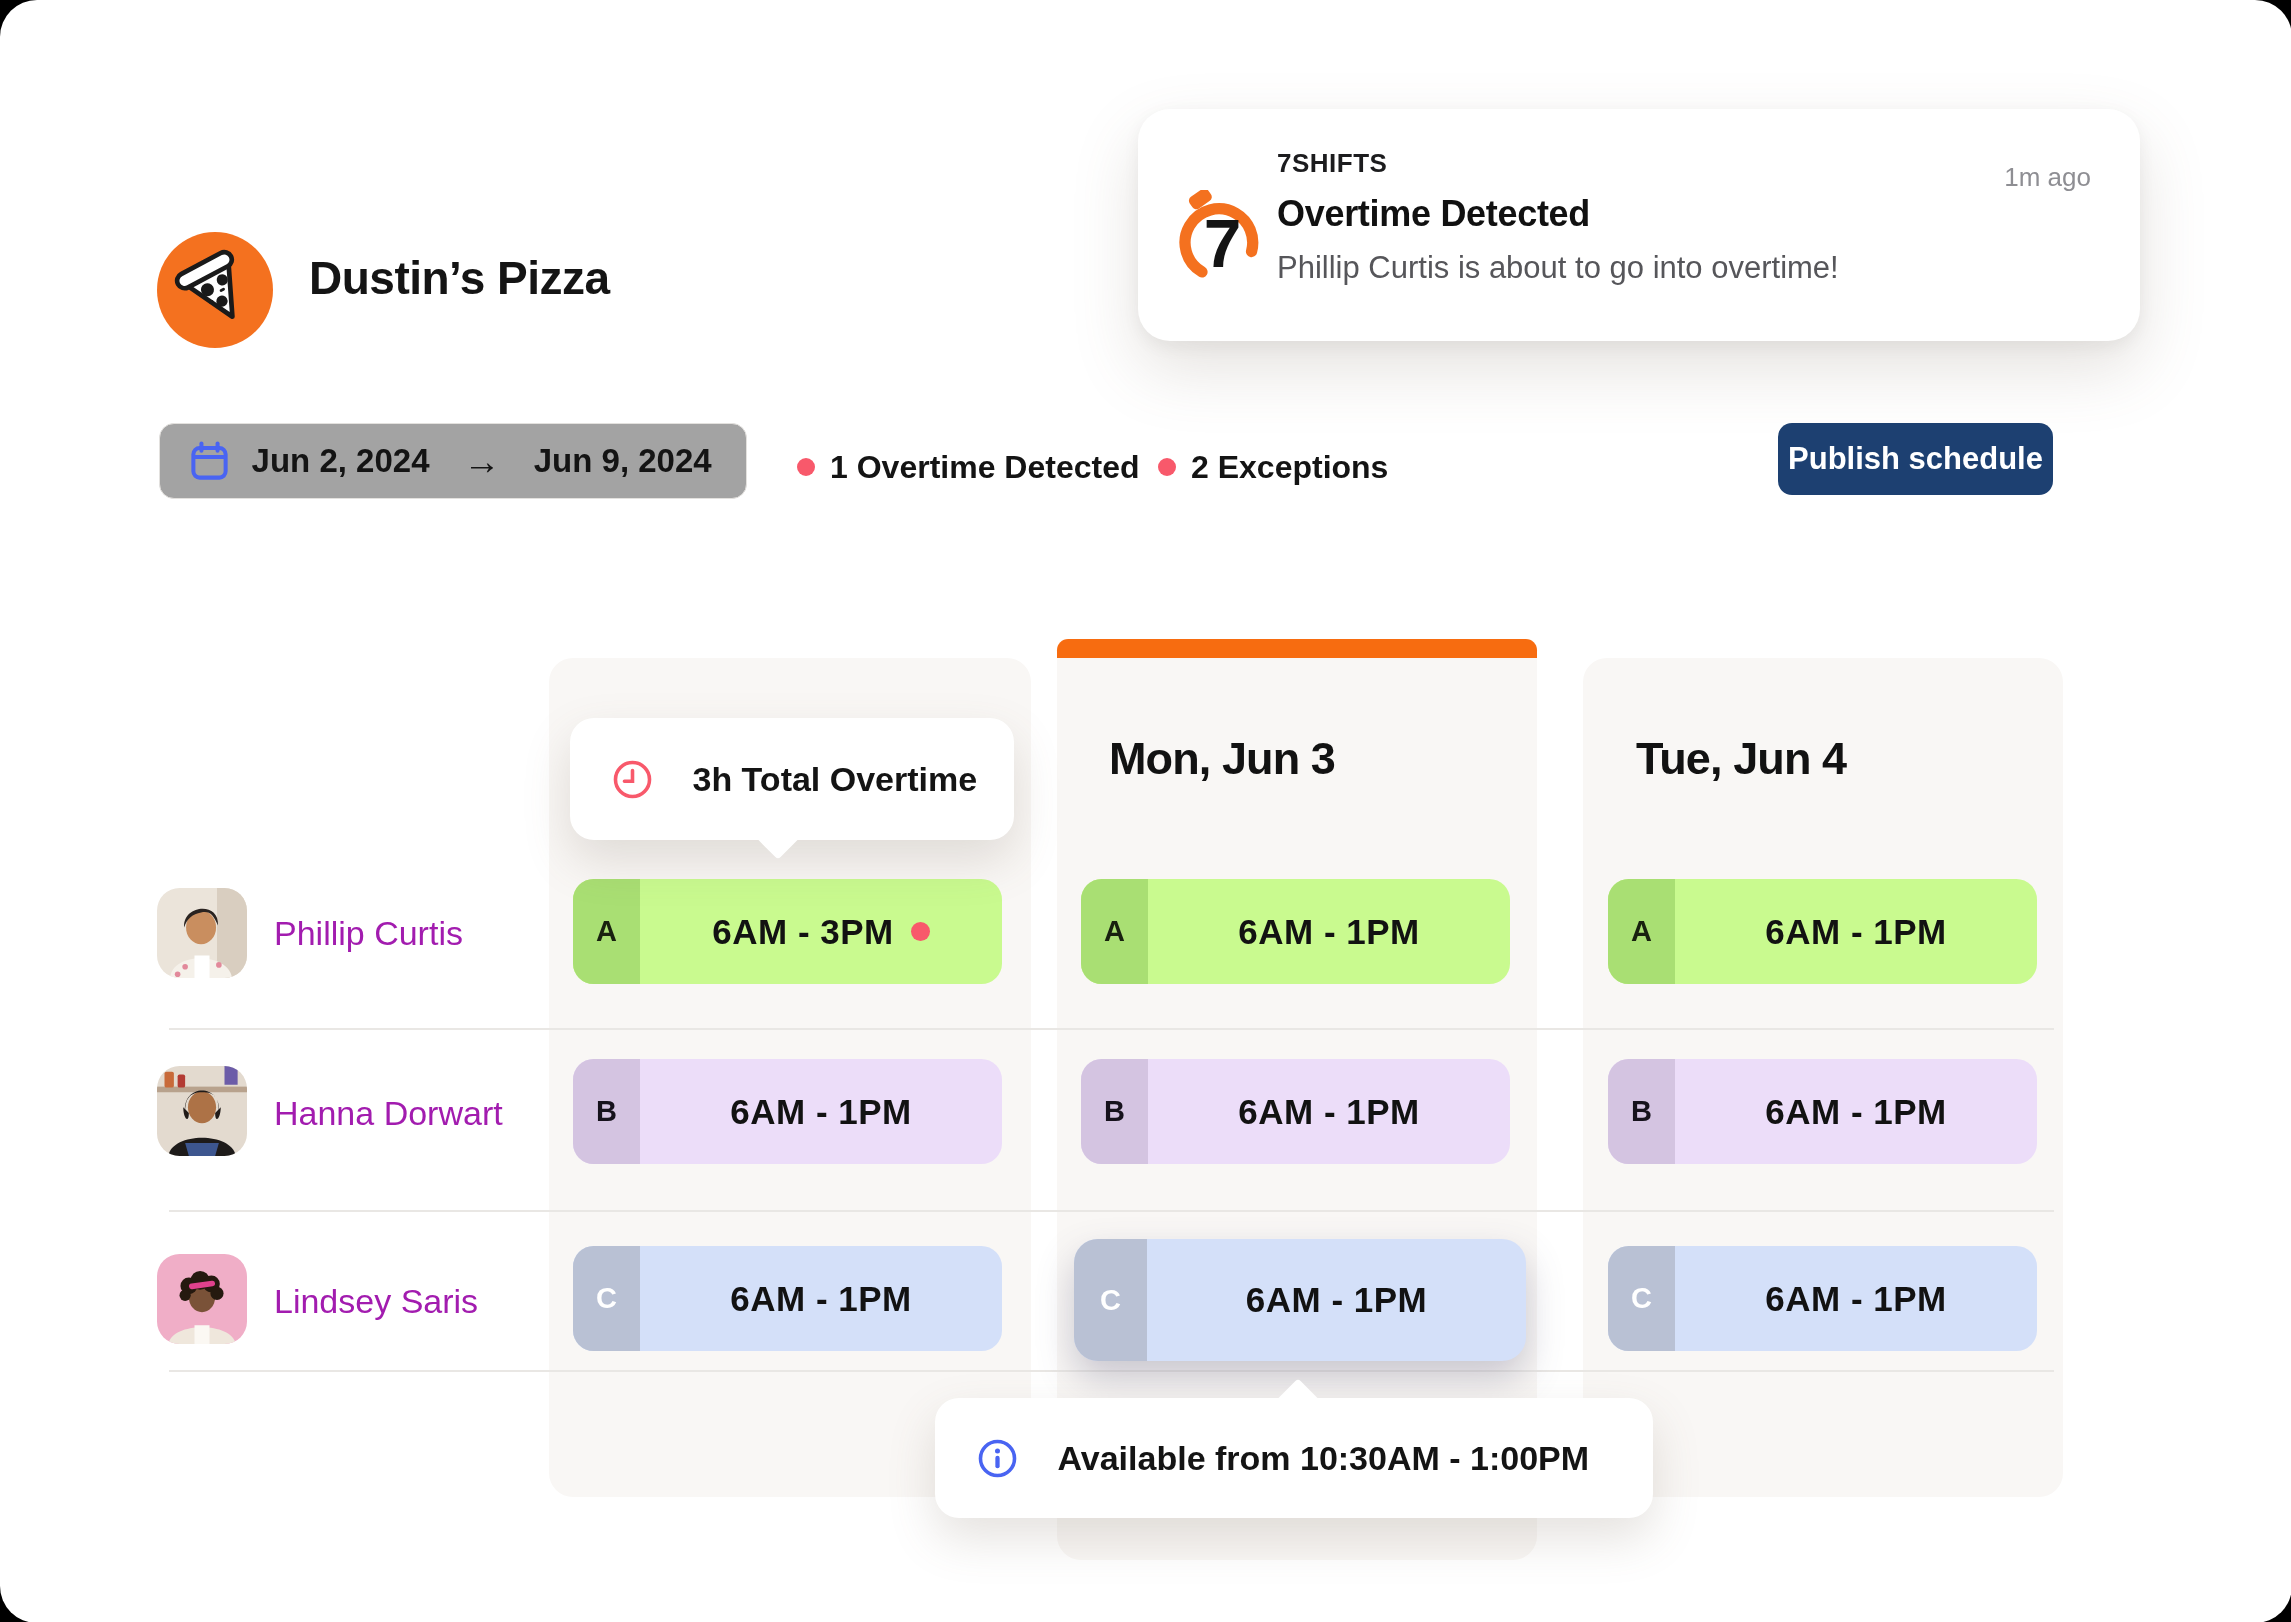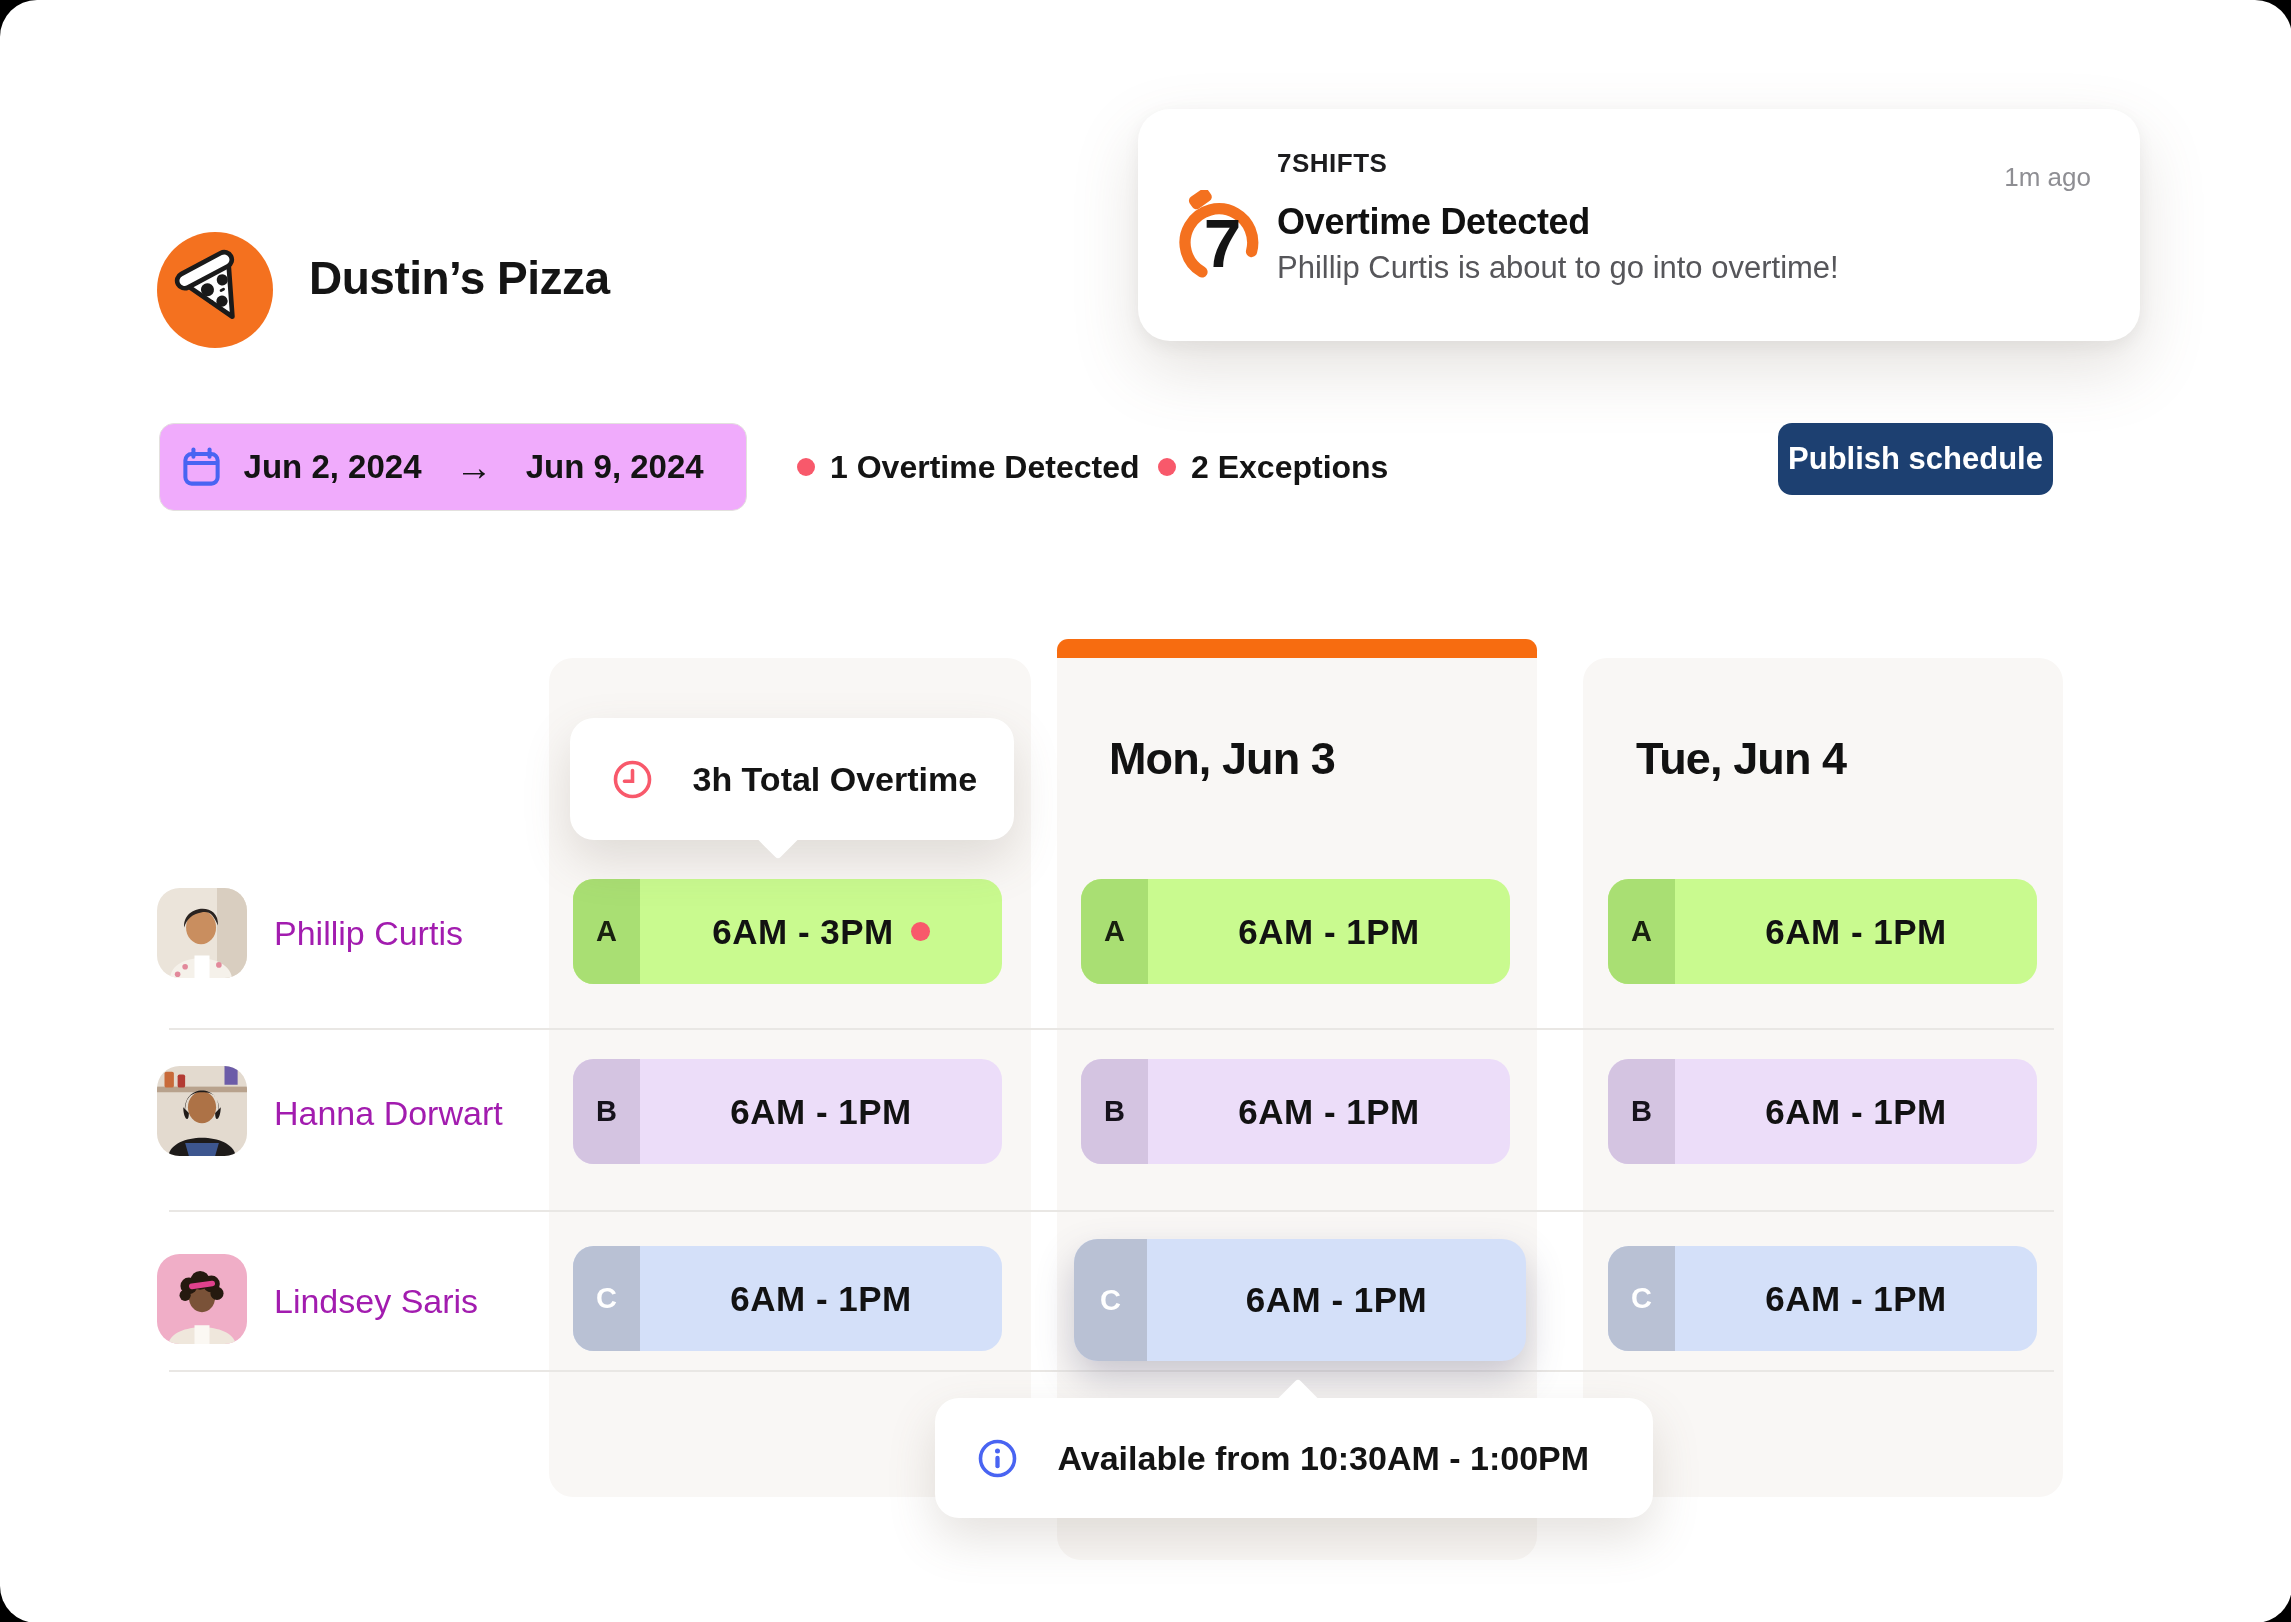--- a/index.html
+++ b/index.html
@@ -10,26 +10,26 @@
   
   .brand-logo{position:absolute;left:157px;top:232px;width:116px;height:116px;}
   .page-title{position:absolute;left:309px;top:251px;font-size:46px;font-weight:700;color:#141414;letter-spacing:-0.5px;}
 
   
   .notif{position:absolute;left:1138px;top:109px;width:1002px;height:232px;background:#fff;border-radius:32px;
          box-shadow:0 28px 66px rgba(110,95,80,0.18), 0 5.6px 17px rgba(0,0,0,0.05);}
   .notif .n-icon{position:absolute;left:32px;top:81px;width:94px;height:94px;}
   .notif .n-app{position:absolute;left:139px;top:39px;font-size:26px;font-weight:600;color:#1c1c1e;letter-spacing:0.5px;}
   .notif .n-ago{position:absolute;right:49px;top:53px;font-size:26px;font-weight:400;color:#8e8e93;}
-  .notif .n-title{position:absolute;left:139px;top:92px;font-size:36px;font-weight:800;color:#111;letter-spacing:-0.3px;}
+  .notif .n-title{position:absolute;left:139px;top:84px;font-size:36px;font-weight:800;color:#111;letter-spacing:-0.3px;}
   .notif .n-msg{position:absolute;left:139px;top:141px;font-size:31px;font-weight:400;color:#56565a;text-align:right;}
 
   
-  .datebox{position:absolute;left:159px;top:423px;width:588px;height:88px;border:1.9px solid #E3E1DE;border-radius:15px;
-           background:#f0abfc;display:flex;align-items:center;box-sizing:border-box;padding:0 20px;gap:20.6px;cursor:pointer;}
+  .datebox{position:absolute;left:159px;top:423px;width:588px;height:76px;border:1.9px solid #E3E1DE;border-radius:15px;
+           background:#a3a3a3;display:flex;align-items:center;box-sizing:border-box;padding:0 28px;gap:20.6px;cursor:pointer;}
   .datebox .cal{width:43px;height:43px;flex:none;}
   .datebox .d-txt{font-size:33px;font-weight:650;color:#141414;white-space:nowrap;}
   .datebox .d-arrow{font-size:37px;font-weight:700;color:#141414;margin:0 13px;line-height:1;}
   .status{position:absolute;top:423px;height:88px;display:flex;align-items:center;gap:15px;}
   .status .dot{width:18px;height:18px;border-radius:50%;background:var(--c-alert_red,#F8596B);flex:none;}
   .status .s-label{font-size:32px;font-weight:650;color:#141414;white-space:nowrap;}
   .status.s1{left:797px;}
   .status.s2{left:1158px;}
   .publish-btn{position:absolute;left:1778px;top:423px;width:275px;height:72px;border:none;border-radius:14px;
                background:var(--c-navy,#1D4071);color:#fff;font-size:31px;font-weight:650;font-family:inherit;cursor:pointer;}

